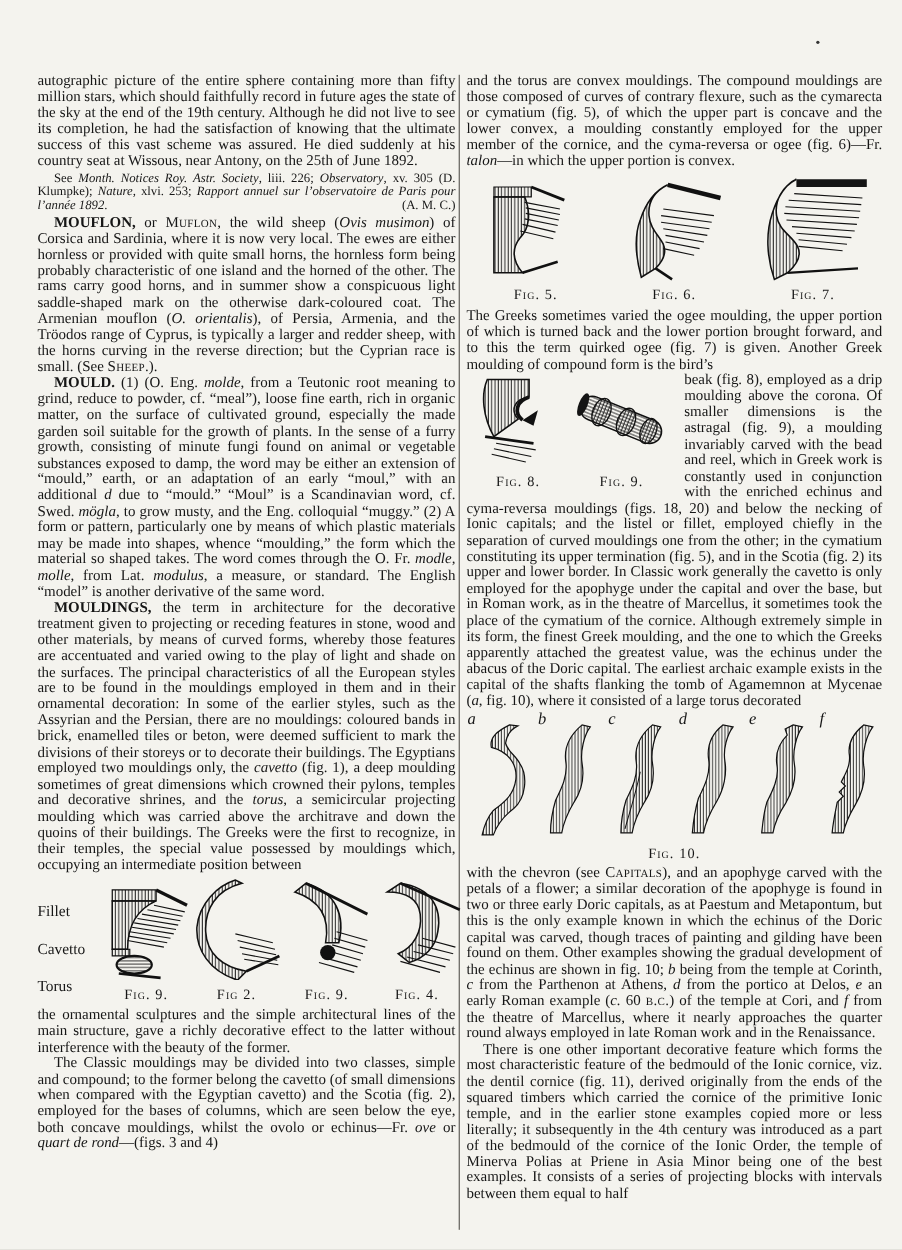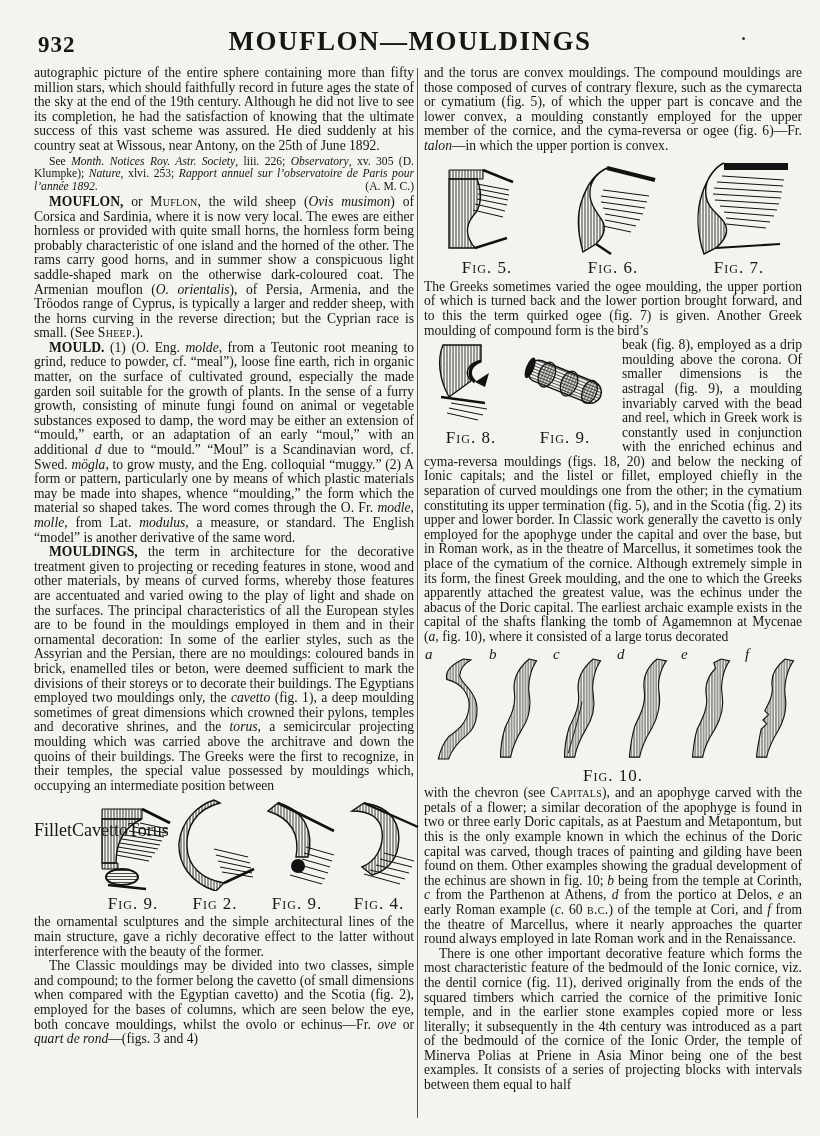--- a/index.html
+++ b/index.html
@@ -24,25 +24,25 @@
   .divider{position:absolute;left:417px;top:68px;height:1050px;width:1px;background:#55534e;}
   p.para{margin:0;}
   p.indent{text-indent:15px;}
   p.refs{font-size:11.6px;line-height:12.8px;text-indent:15px;margin:2px 0 1px 0;}
   .seg-b{font-weight:bold;}
   .seg-i{font-style:italic;margin-top:32px;}
   .seg-sc{font-variant:small-caps;letter-spacing:0.3px;}
   .seg-sig{float:right;}
   
   figure{margin:0;padding:0;}
-  .figcap{font-variant:small-caps;font-size:17px;letter-spacing:1px;text-align:center;text-indent:0;margin-top:2px;}
+  .figcap{font-variant:small-caps;font-size:13px;letter-spacing:1px;text-align:center;text-indent:0;margin-top:2px;}
   .fig-row{display:flex;align-items:flex-end;margin:6px 0 4px 0;}
   .fig-cell{flex:1;text-align:center;}
-  .fig-side{display:flex;flex-direction:row;justify-content:space-between;
-            height:82px;width:58px;flex:0 0 58px;font-size:18px;text-align:left;padding-bottom:6px;}
+  .fig-side{display:flex;flex-direction:column;justify-content:space-between;
+            height:82px;width:58px;flex:0 0 58px;font-size:14px;text-align:left;padding-bottom:6px;}
   .figs89{float:left;width:188px;margin:3px 10px 2px 0;display:flex;align-items:flex-start;}
   .figs89 .fig-cell{flex:1;}
   .fig10{margin:4px 0 3px 0;}
   .fig10-row{display:flex;justify-content:space-between;}
   .fig10-cell{position:relative;width:58px;height:118px;}
   .fig10-cell .letter{position:absolute;left:1px;top:-2px;font-style:italic;font-size:15px;}
   .fig10-cell svg{position:absolute;left:6px;top:4px;}
   .speck{position:absolute;width:3px;height:3px;background:#333;border-radius:50%;}
 </style>
 </head>
@@ -54,24 +54,20 @@
       <path d="M1 0 V3" stroke="#222" stroke-width="0.9"></path>
     </pattern>
     <pattern id="ph" width="3" height="3" patternUnits="userSpaceOnUse">
       <path d="M0 1.5 H3" stroke="#222" stroke-width="0.8"></path>
     </pattern>
   </defs>
 </svg>
 
 <div class="page">
 
-  <div class="hdr">
-    <span class="pageno">932</span>
-    <h1 class="title">MOUFLON—MOULDINGS</h1>
-  </div>
 
   <div class="divider"></div>
 
   <div class="col col-left">
 
     <p class="para"><span>autographic picture of the entire sphere containing more than fifty million stars, which should faithfully record in future ages the state of the sky at the end of the 19th century. Although he did not live to see its completion, he had the satisfaction of knowing that the ultimate success of this vast scheme was assured. He died suddenly at his country seat at Wissous, near Antony, on the 25th of June 1892.</span></p>
 
     <p class="para refs"><span>See </span><span class="seg-i">Month. Notices Roy. Astr. Society</span><span>, liii. 226; </span><span class="seg-i">Observatory</span><span>, xv. 305 (D. Klumpke); </span><span class="seg-i">Nature</span><span>, xlvi. 253; </span><span class="seg-i">Rapport annuel sur l’observatoire de Paris pour l’année 1892</span><span>. </span><span class="seg-sig">(A. M. C.)</span></p>
 
     <p class="para indent"><span class="seg-b">MOUFLON,</span><span> or </span><span class="seg-sc">Muflon</span><span>, the wild sheep (</span><span class="seg-i">Ovis musimon</span><span>) of Corsica and Sardinia, where it is now very local. The ewes are either hornless or provided with quite small horns, the hornless form being probably characteristic of one island and the horned of the other. The rams carry good horns, and in summer show a conspicuous light saddle-shaped mark on the otherwise dark-coloured coat. The Armenian mouflon (</span><span class="seg-i">O. orientalis</span><span>), of Persia, Armenia, and the Tröodos range of Cyprus, is typically a larger and redder sheep, with the horns curving in the reverse direction; but the Cyprian race is small. (See </span><span class="seg-sc">Sheep</span><span>.).</span></p>

